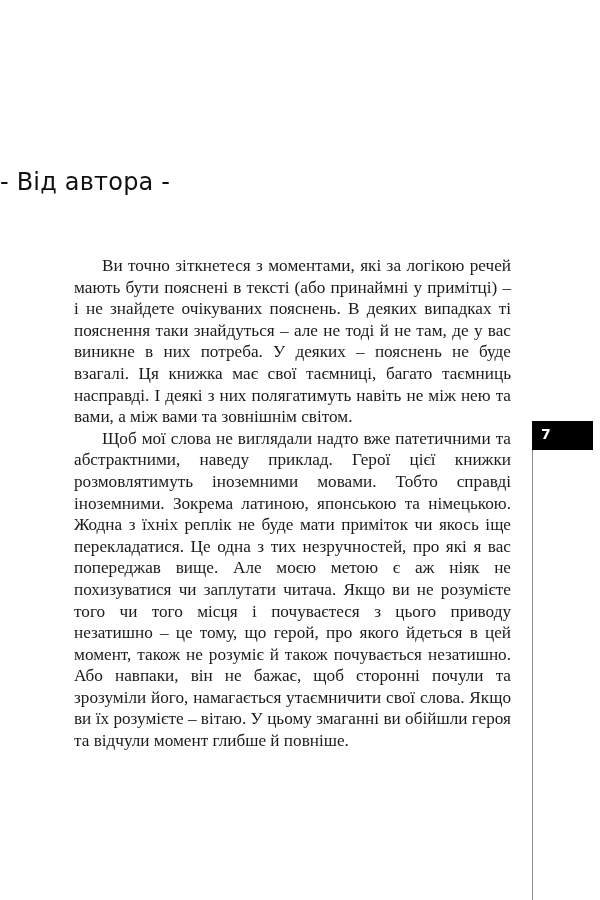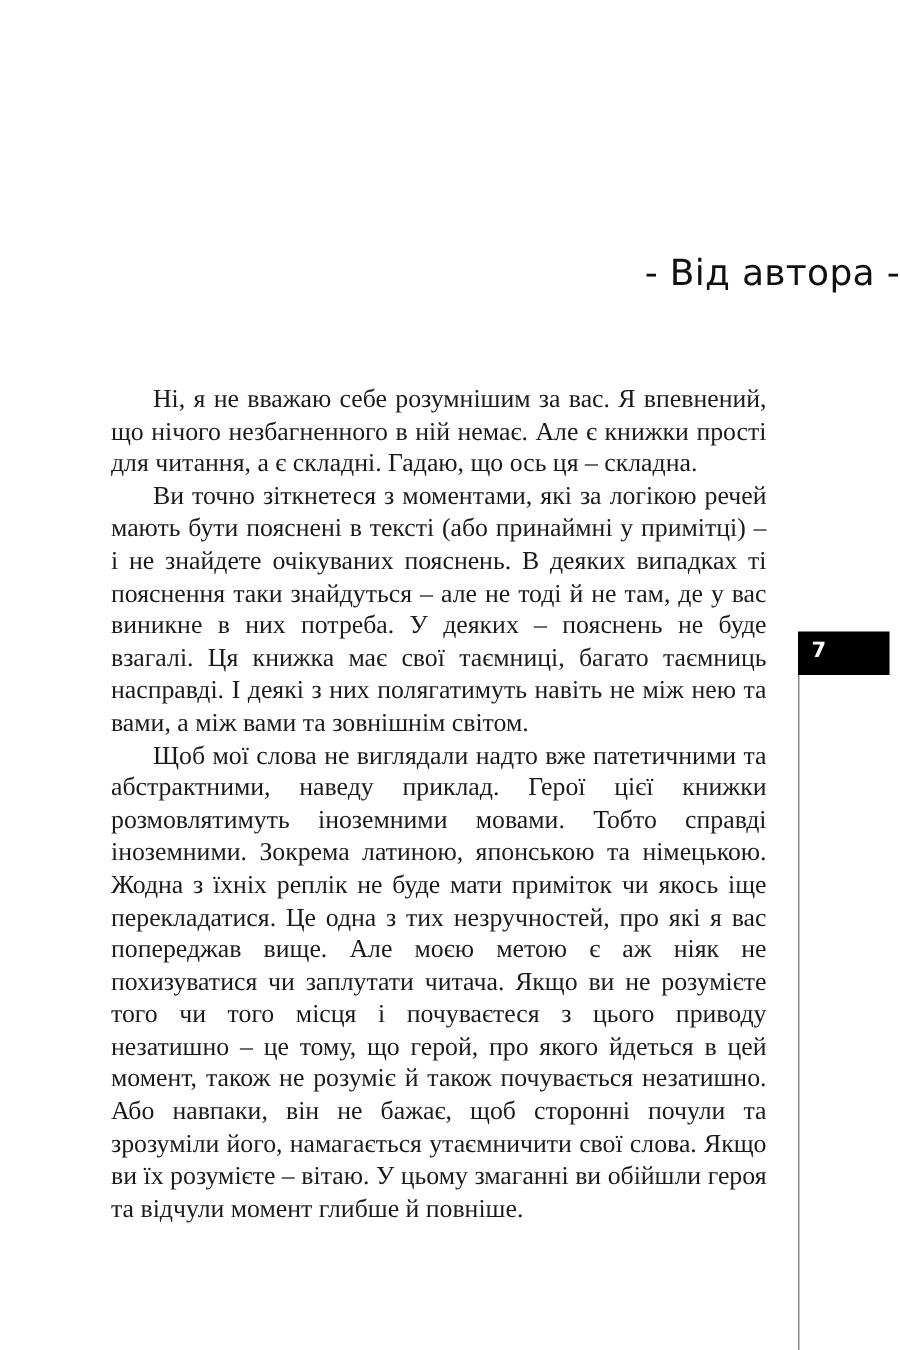--- a/index.html
+++ b/index.html
@@ -1,21 +1,21 @@
 <!DOCTYPE html>
 <html><head>
 <meta charset="utf-8">
 <style>
   html, body { margin: 0; padding: 0; }
   body {
     width: 600px; height: 900px; background: #ffffff; position: relative; overflow: hidden;
     color: #1a1a1a;
   }
   .title {
-    position: absolute; top: 168px; left: 0; width: 600px; text-align: right;
+    position: absolute; top: 168px; left: 0; width: 600px; text-align: left;
     font-family: "DejaVu Sans", sans-serif; font-size: 24px; color: #111;
     letter-spacing: 0.2px;
   }
   .body-text {
     position: absolute; top: 255px; left: 74px; width: 437px;
     font-family: "Liberation Serif", serif; font-size: 17.2px; line-height: 21.6px;
     text-align: justify; color: #1a1a1a;
   }
   .body-text p { margin: 0; text-indent: 28px; hyphens: manual; }
   .page-tab {
@@ -29,21 +29,20 @@
     position: absolute; left: 532px; top: 450px; width: 1px; height: 450px; background: #8a8a8a;
   }
 </style>
 </head>
 <body>
 
 <div>
   <h1 class="title" style="margin:0;font-weight:normal;">- Від автора -</h1>
 
   <div class="body-text">
-    <p>Ні, я не вважаю себе розумнішим за вас. Я впевнений, що нічого незбагненного в ній немає. Але є книжки прості для читання, а є складні. Гадаю, що ось ця – складна.</p>
     <p>Ви точно зіткнетеся з моментами, які за логікою речей мають бути пояснені в тексті (або принаймні у примітці) – і не знайдете очікуваних пояснень. В деяких випадках ті пояс­нення таки знайдуться – але не тоді й не там, де у вас виник­не в них потреба. У деяких – пояснень не буде взагалі. Ця книжка має свої таємниці, багато таємниць насправді. І дея­кі з них полягатимуть навіть не між нею та вами, а між вами та зовнішнім світом.</p>
     <p>Щоб мої слова не виглядали надто вже патетичними та абстрактними, наведу приклад. Герої цієї книжки розмовля­тимуть іноземними мовами. Тобто справді іноземними. Зок­рема латиною, японською та німецькою. Жодна з їхніх реп­лік не буде мати приміток чи якось іще перекладатися. Це одна з тих незручностей, про які я вас попереджав вище. Але моєю метою є аж ніяк не похизуватися чи заплутати читача. Якщо ви не розумієте того чи того місця і почуваєтеся з цьо­го приводу незатишно – це тому, що герой, про якого йдеть­ся в цей момент, також не розуміє й також почувається не­затишно. Або навпаки, він не бажає, щоб сторонні почули та зрозуміли його, намагається утаємничити свої слова. Якщо ви їх розумієте – вітаю. У цьому змаганні ви обійшли героя та відчули момент глибше й повніше.</p>
   </div>
 
   <div class="page-tab">
     <span class="page-num">7</span>
   </div>
   <div class="edge-line"></div>
 </div>
 

